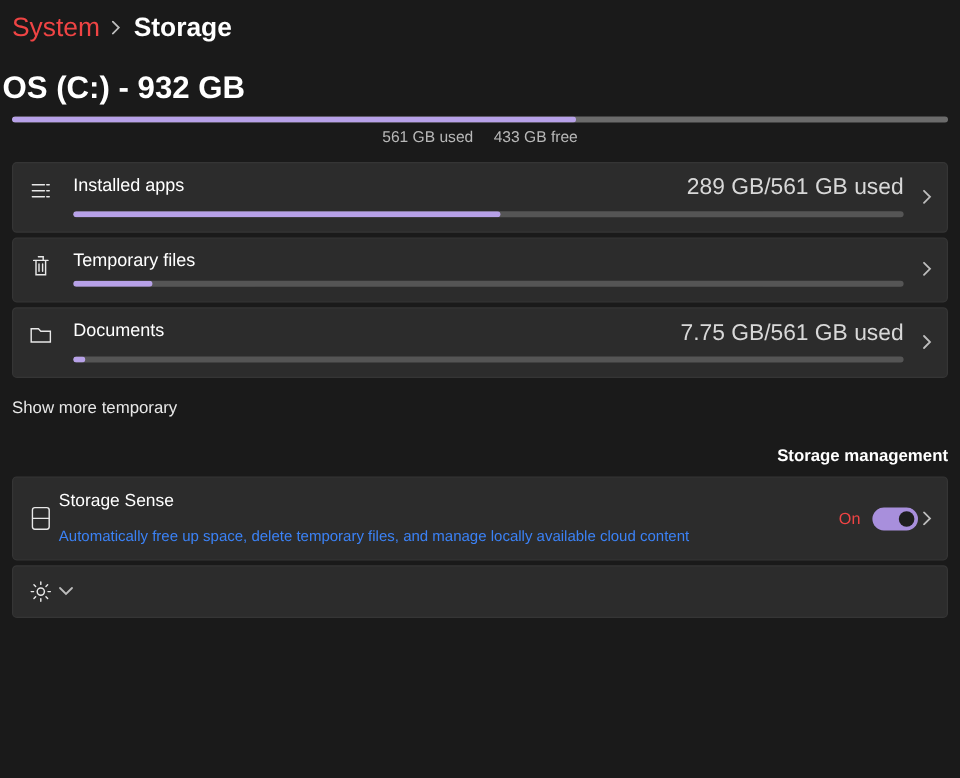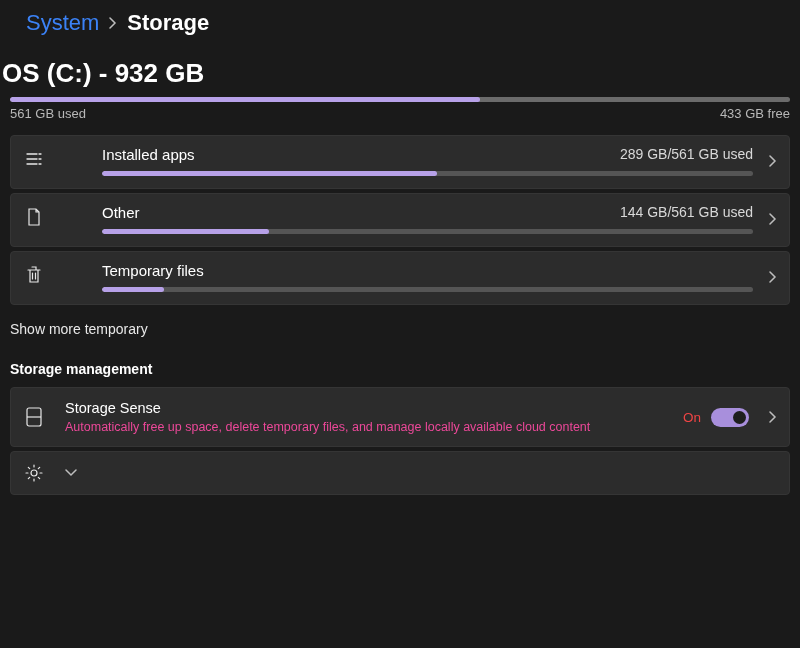--- a/index.html
+++ b/index.html
@@ -11,21 +11,21 @@
     color: #ffffff;
     overflow: hidden;
   }
   .breadcrumb {
     display: flex;
     align-items: center;
     gap: 10px;
     padding: 10px 10px 0;
     font-size: 22px;
   }
-  .breadcrumb .parent { color: #3b82f6; font-weight: 400; margin-left: 16px; }
+  .breadcrumb .parent { color: #ef4444; font-weight: 400; }
   .breadcrumb .sep { color: #cfcfcf; font-size: 14px; }
   .breadcrumb .current { font-weight: 700; }
   .drive-title {
     font-size: 26px;
     font-weight: 600;
     padding: 22px 2px 8px;
   }
   .drive-bar-row { padding: 0 10px; }
   .drive-bar {
     width: 100%;
@@ -34,21 +34,21 @@
     border-radius: 3px;
     overflow: hidden;
   }
   .drive-bar-fill {
     height: 100%;
     background: #b7a1e8;
     border-radius: 3px;
   }
   .drive-labels {
     display: flex;
-    justify-content: space-between;
+    justify-content: center;
     color: #b8b8b8;
     font-size: 13px;
     padding: 4px 10px 14px;
     gap: 17px;
   }
   .cat-list { padding: 0 10px; }
   .cat-item {
     background: #2c2c2c;
     border: 1px solid #353535;
     border-radius: 4px;
@@ -61,28 +61,28 @@
   }
   .cat-icon {
     width: 22px;
     display: flex;
     align-items: center;
     justify-content: center;
     color: #e8e8e8;
     align-self: flex-start;
     padding-top: 4px;
   }
-  .cat-body { flex: 1; margin-left: 41px; }
+  .cat-body { flex: 1; }
   .cat-head {
     display: flex;
     justify-content: space-between;
     font-size: 15px;
   }
   .cat-name { color: #ffffff; }
-  .cat-used { color: #d8d8d8; font-size: 14px; }
+  .cat-used { color: #d8d8d8; font-size: 19px; }
   .cat-bar {
     margin-top: 8px;
     height: 5px;
     background: #555;
     border-radius: 3px;
     overflow: hidden;
   }
   .cat-bar-fill {
     height: 100%;
     background: #b7a1e8;
@@ -96,43 +96,44 @@
   .show-more {
     padding: 12px 10px 18px;
     font-size: 14px;
     color: #e8e8e8;
     cursor: pointer;
   }
   .section-title {
     font-size: 14px;
     font-weight: 600;
     padding: 6px 10px 10px;
+    text-align: right;
   }
   .mgmt-list { padding: 0 10px; }
   .mgmt-item {
     background: #2c2c2c;
     border: 1px solid #353535;
     border-radius: 4px;
     margin-bottom: 4px;
     display: flex;
     align-items: center;
     padding: 12px 12px;
-    gap: 20px;
+    gap: 4px;
     cursor: pointer;
   }
   .mgmt-icon {
     width: 22px;
     display: flex;
     align-items: center;
     justify-content: center;
     color: #e8e8e8;
   }
   .mgmt-body { flex: 1; }
   .mgmt-title { font-size: 14.5px; color: #ffffff; }
-  .mgmt-sub { font-size: 12.5px; color: #ec4899; margin-top: 4px; }
+  .mgmt-sub { font-size: 12.5px; color: #3b82f6; margin-top: 14px; }
   .toggle-wrap { display: flex; align-items: center; gap: 10px; }
   .toggle-label { color: #ef4444; font-size: 13.5px; }
   .toggle {
     width: 38px;
     height: 19px;
     background: #a88fdc;
     border-radius: 10px;
     position: relative;
   }
   .toggle-knob {
@@ -186,41 +187,20 @@
           <div class="cat-bar-fill" id="cat-fill-0" style="width: 51.5%;"></div>
         </div>
     </div>
     <div class="chev">
       <svg width="8" height="12" viewBox="0 0 8 12">
           <path d="M1 1 L6 6 L1 11" stroke="#bdbdbd" stroke-width="1.5" fill="none" stroke-linecap="round"></path>
         </svg>
     </div>
   </div>
 
-  <div class="cat-item">
-    <div class="cat-icon">
-      <svg width="16" height="18" viewBox="0 0 16 18">
-          <path d="M3 1 H10 L13 4 V17 H3 Z M10 1 V4 H13" stroke="#e8e8e8" stroke-width="1.2" fill="none"></path>
-        </svg>
-    </div>
-    <div class="cat-body">
-      <div class="cat-head">
-        <span class="cat-name">Other</span>
-        <span class="cat-used">144 GB/561 GB used</span>
-      </div>
-      <div class="cat-bar">
-          <div class="cat-bar-fill" id="cat-fill-1" style="width: 25.7%;"></div>
-        </div>
-    </div>
-    <div class="chev">
-      <svg width="8" height="12" viewBox="0 0 8 12">
-          <path d="M1 1 L6 6 L1 11" stroke="#bdbdbd" stroke-width="1.5" fill="none" stroke-linecap="round"></path>
-        </svg>
-    </div>
-  </div>
 
   <div class="cat-item">
     <div class="cat-icon">
       <svg width="16" height="18" viewBox="0 0 16 18">
           <path d="M2 4 H14 M4 4 V16 H12 V4 M6 1 H10 V4 M6.5 7 V13 M9.5 7 V13" stroke="#e8e8e8" stroke-width="1.2" fill="none" stroke-linecap="round"></path>
         </svg>
     </div>
     <div class="cat-body">
       <div class="cat-head">
         <span class="cat-name">Temporary files</span>
@@ -229,20 +209,41 @@
           <div class="cat-bar-fill" id="cat-fill-2" style="width: 9.5%;"></div>
         </div>
     </div>
     <div class="chev">
       <svg width="8" height="12" viewBox="0 0 8 12">
           <path d="M1 1 L6 6 L1 11" stroke="#bdbdbd" stroke-width="1.5" fill="none" stroke-linecap="round"></path>
         </svg>
     </div>
   </div>
 
+  <div class="cat-item">
+    <div class="cat-icon">
+      <svg width="18" height="16" viewBox="0 0 18 16">
+          <path d="M1 3 H7 L9 5 H17 V14 H1 Z" stroke="#e8e8e8" stroke-width="1.2" fill="none"></path>
+        </svg>
+    </div>
+    <div class="cat-body">
+      <div class="cat-head">
+        <span class="cat-name">Documents</span>
+        <span class="cat-used">7.75 GB/561 GB used</span>
+      </div>
+      <div class="cat-bar">
+          <div class="cat-bar-fill" id="cat-fill-3" style="width: 1.4%;"></div>
+        </div>
+    </div>
+    <div class="chev">
+      <svg width="8" height="12" viewBox="0 0 8 12">
+          <path d="M1 1 L6 6 L1 11" stroke="#bdbdbd" stroke-width="1.5" fill="none" stroke-linecap="round"></path>
+        </svg>
+    </div>
+  </div>
 
 </div>
 
 <div class="show-more">Show more temporary</div>
 
 <div class="section-title">Storage management</div>
 
 <div class="mgmt-list">
 
   <div class="mgmt-item">

